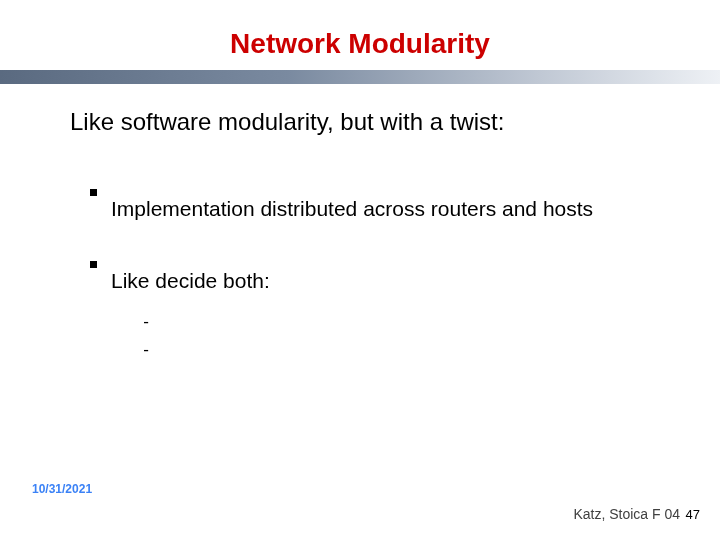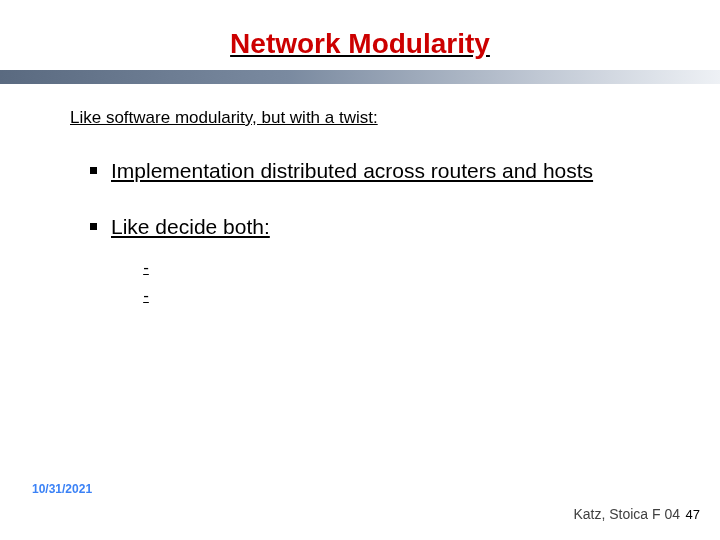--- a/index.html
+++ b/index.html
@@ -9,62 +9,62 @@
     height: 540px;
     font-family: Arial, Helvetica, sans-serif;
     background: #ffffff;
     overflow: hidden;
   }
   .slide {
     position: relative;
     width: 720px;
     height: 540px;
     box-sizing: border-box;
-    text-decoration: underline;
   }
   .title {
     text-align: center;
     font-size: 28px;
     font-weight: bold;
     color: #cc0000;
     padding-top: 28px;
     padding-bottom: 10px;
   }
   .divider {
     width: 100%;
     height: 14px;
     background: linear-gradient(to right, #5a6a80 0%, #7a8aa0 40%, #c0c8d4 75%, #eef1f5 100%);
     margin-bottom: 24px;
   }
   .content {
     padding: 0 70px 0 70px;
   }
   .lead {
-    font-size: 17px;
+    font-size: 24px;
     color: #000000;
-    margin-bottom: 30px;
+    margin-bottom: 44px;
   }
   .bullet {
     display: flex;
     align-items: flex-start;
     margin-bottom: 30px;
     padding-left: 20px;
   }
   .bullet .marker {
     flex: 0 0 auto;
     width: 7px;
     height: 7px;
     background: #000000;
     margin-top: 9px;
     margin-right: 14px;
   }
   .bullet .text {
     font-size: 21px;
     color: #000000;
     line-height: 1.25;
+    margin-top: 16px;
   }
   .sub {
     padding-left: 70px;
     margin-top: -14px;
   }
   .sub .row {
     display: flex;
     align-items: flex-start;
     margin-bottom: 6px;
   }

